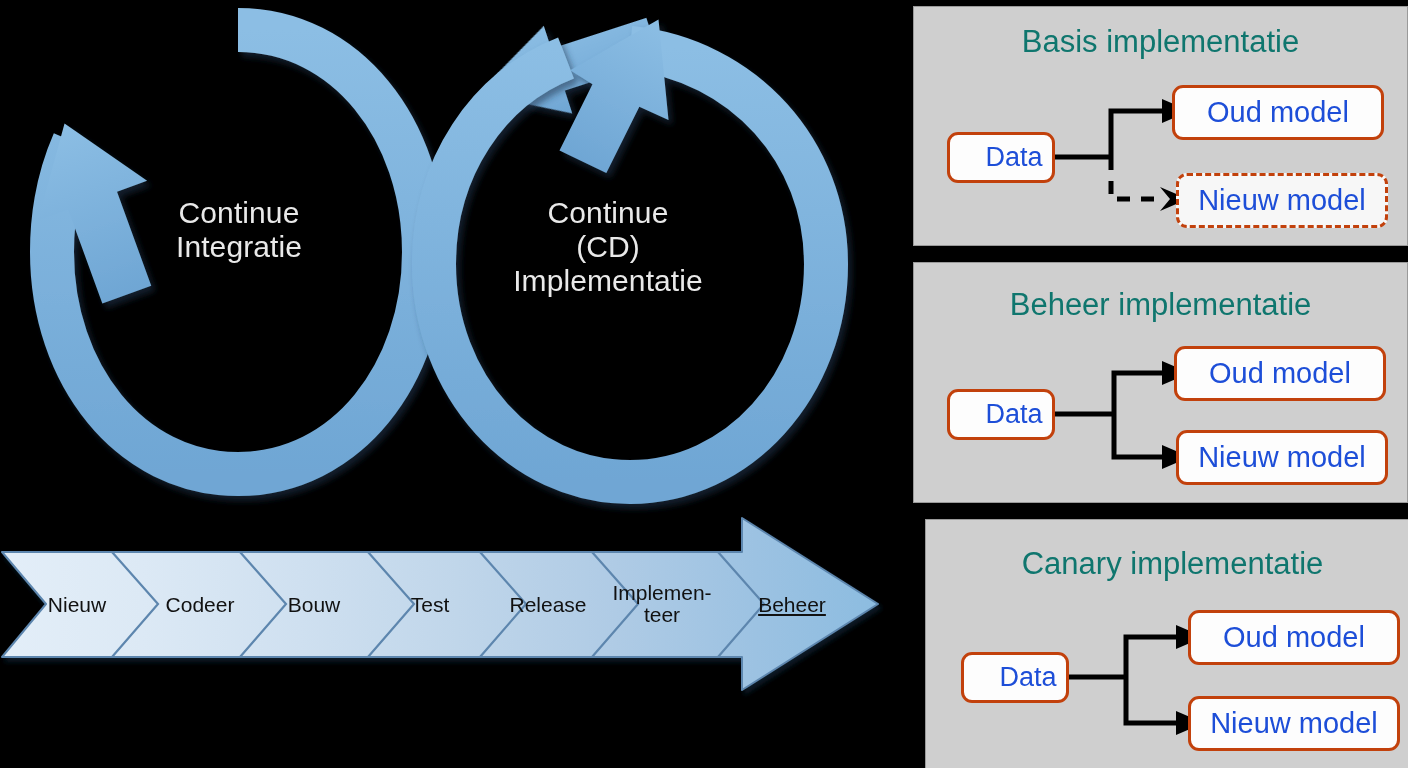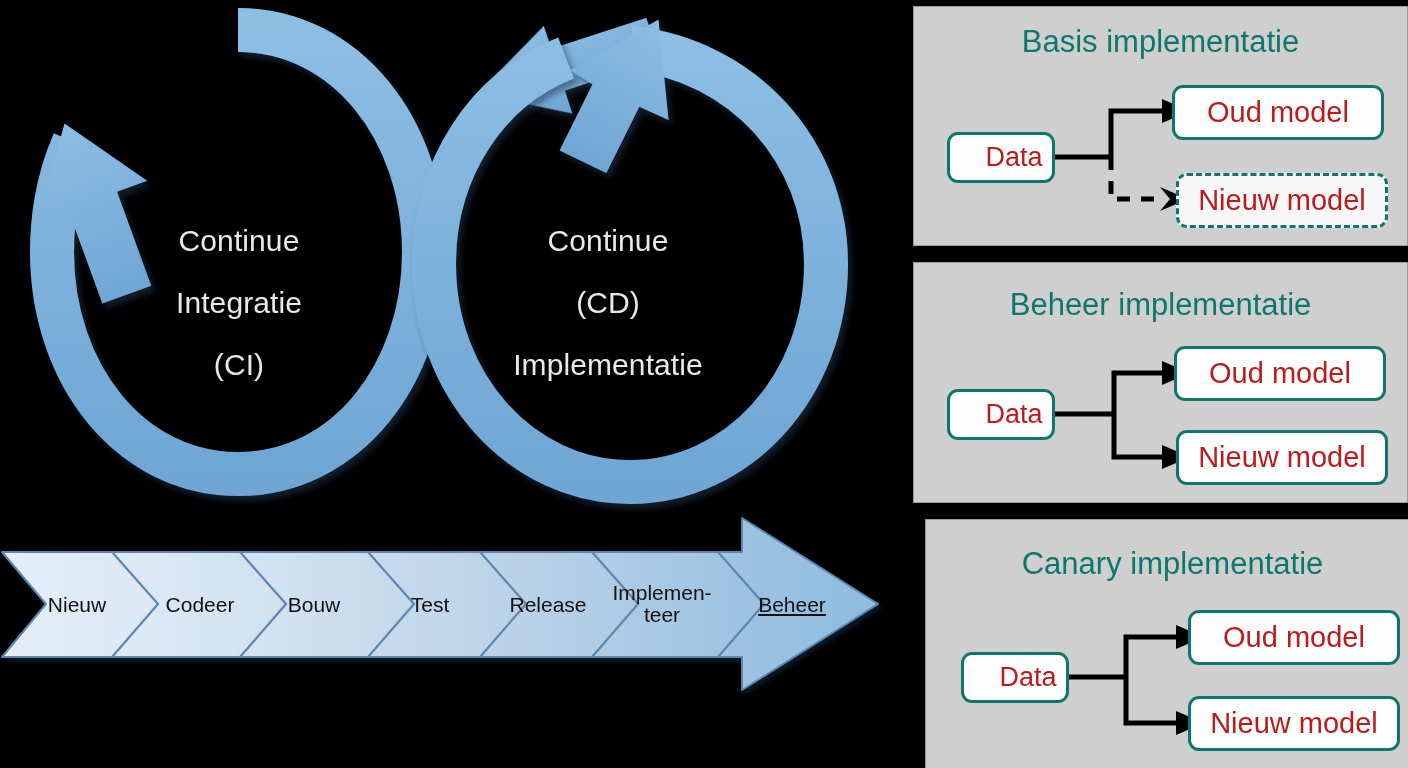--- a/index.html
+++ b/index.html
@@ -10,21 +10,21 @@
 
   
   .left-pane{position:absolute;left:0;top:0;width:900px;height:768px;background:#000;}
 
   .loops{position:absolute;left:0;top:0;width:900px;height:520px;}
   .loops svg{display:block;}
 
   .loop-caption{position:absolute;text-align:center;color:#e9e9e9;
                 font-size:30px;line-height:1.13;letter-spacing:.1px;
                 text-shadow:0 0 2px rgba(0,0,0,.9);}
-  .loop-caption span{display:block;margin-top:28px;}
+  .loop-caption span{display:block;}
   #ci-caption{left:120px;top:196px;width:238px;}
   #cd-caption{left:470px;top:196px;width:276px;}
 
   
   .pipeline{position:absolute;left:0;top:512px;width:900px;height:200px;}
   .pipeline svg{display:block;}
   .chev-label{position:absolute;color:#111;font-size:21px;line-height:1.04;
               text-align:center;pointer-events:none;}
   .chev-label span{display:block;}
 
@@ -37,22 +37,22 @@
   #panel-canary  {top:519px;height:286px;margin-left:12px;}
 
   .panel-title{position:absolute;left:0;right:0;text-align:center;
                color:#0f766e;font-size:31px;letter-spacing:0px;}
   #panel-basis   .panel-title{top:17px;}
   #panel-schaduw .panel-title{top:24px;}
   #panel-canary  .panel-title{top:26px;}
 
   .panel-svg{position:absolute;left:0;top:0;}
 
-  .node{position:absolute;background:#fdfdfd;border:3px solid #0f766e;
-        border-radius:11px;color:#b91c1c;display:flex;align-items:center;
+  .node{position:absolute;background:#fdfdfd;border:3px solid #c2410c;
+        border-radius:11px;color:#1d4ed8;display:flex;align-items:center;
         justify-content:center;box-sizing:border-box;}
   .node.dashed{border-style:dashed;border-width:3px;background:#f7f7f7;}
   .node .txt{white-space:nowrap;}
 
   .n-data{font-size:27px;padding-left:26px;}
   .n-model{font-size:29px;}
 </style>
 </head>
 <body>
 
@@ -93,21 +93,20 @@
                    C 434 168 488 88 566 58" fill="none" stroke="url(#loopgrad)" stroke-width="44" stroke-linecap="butt"></path>
 
           <path d="M 566 96 L 620 10 L 676 94 L 644 96 L 646 170 L 594 172 L 592 98 Z" fill="url(#loopgrad)" transform="rotate(28 620 92)"></path>
         </g>
       </svg>
     </div>
 
     <div class="loop-caption" id="ci-caption">
       <span>Continue</span>
       <span>Integratie</span>
-      <span>(CI)</span>
     </div>
 
     <div class="loop-caption" id="cd-caption">
       <span>Continue</span>
       <span>(CD)</span>
       <span>Implementatie</span>
     </div>
 
     <div class="pipeline">
       <svg width="900" height="200" viewBox="0 0 900 200" xmlns="http://www.w3.org/2000/svg">

